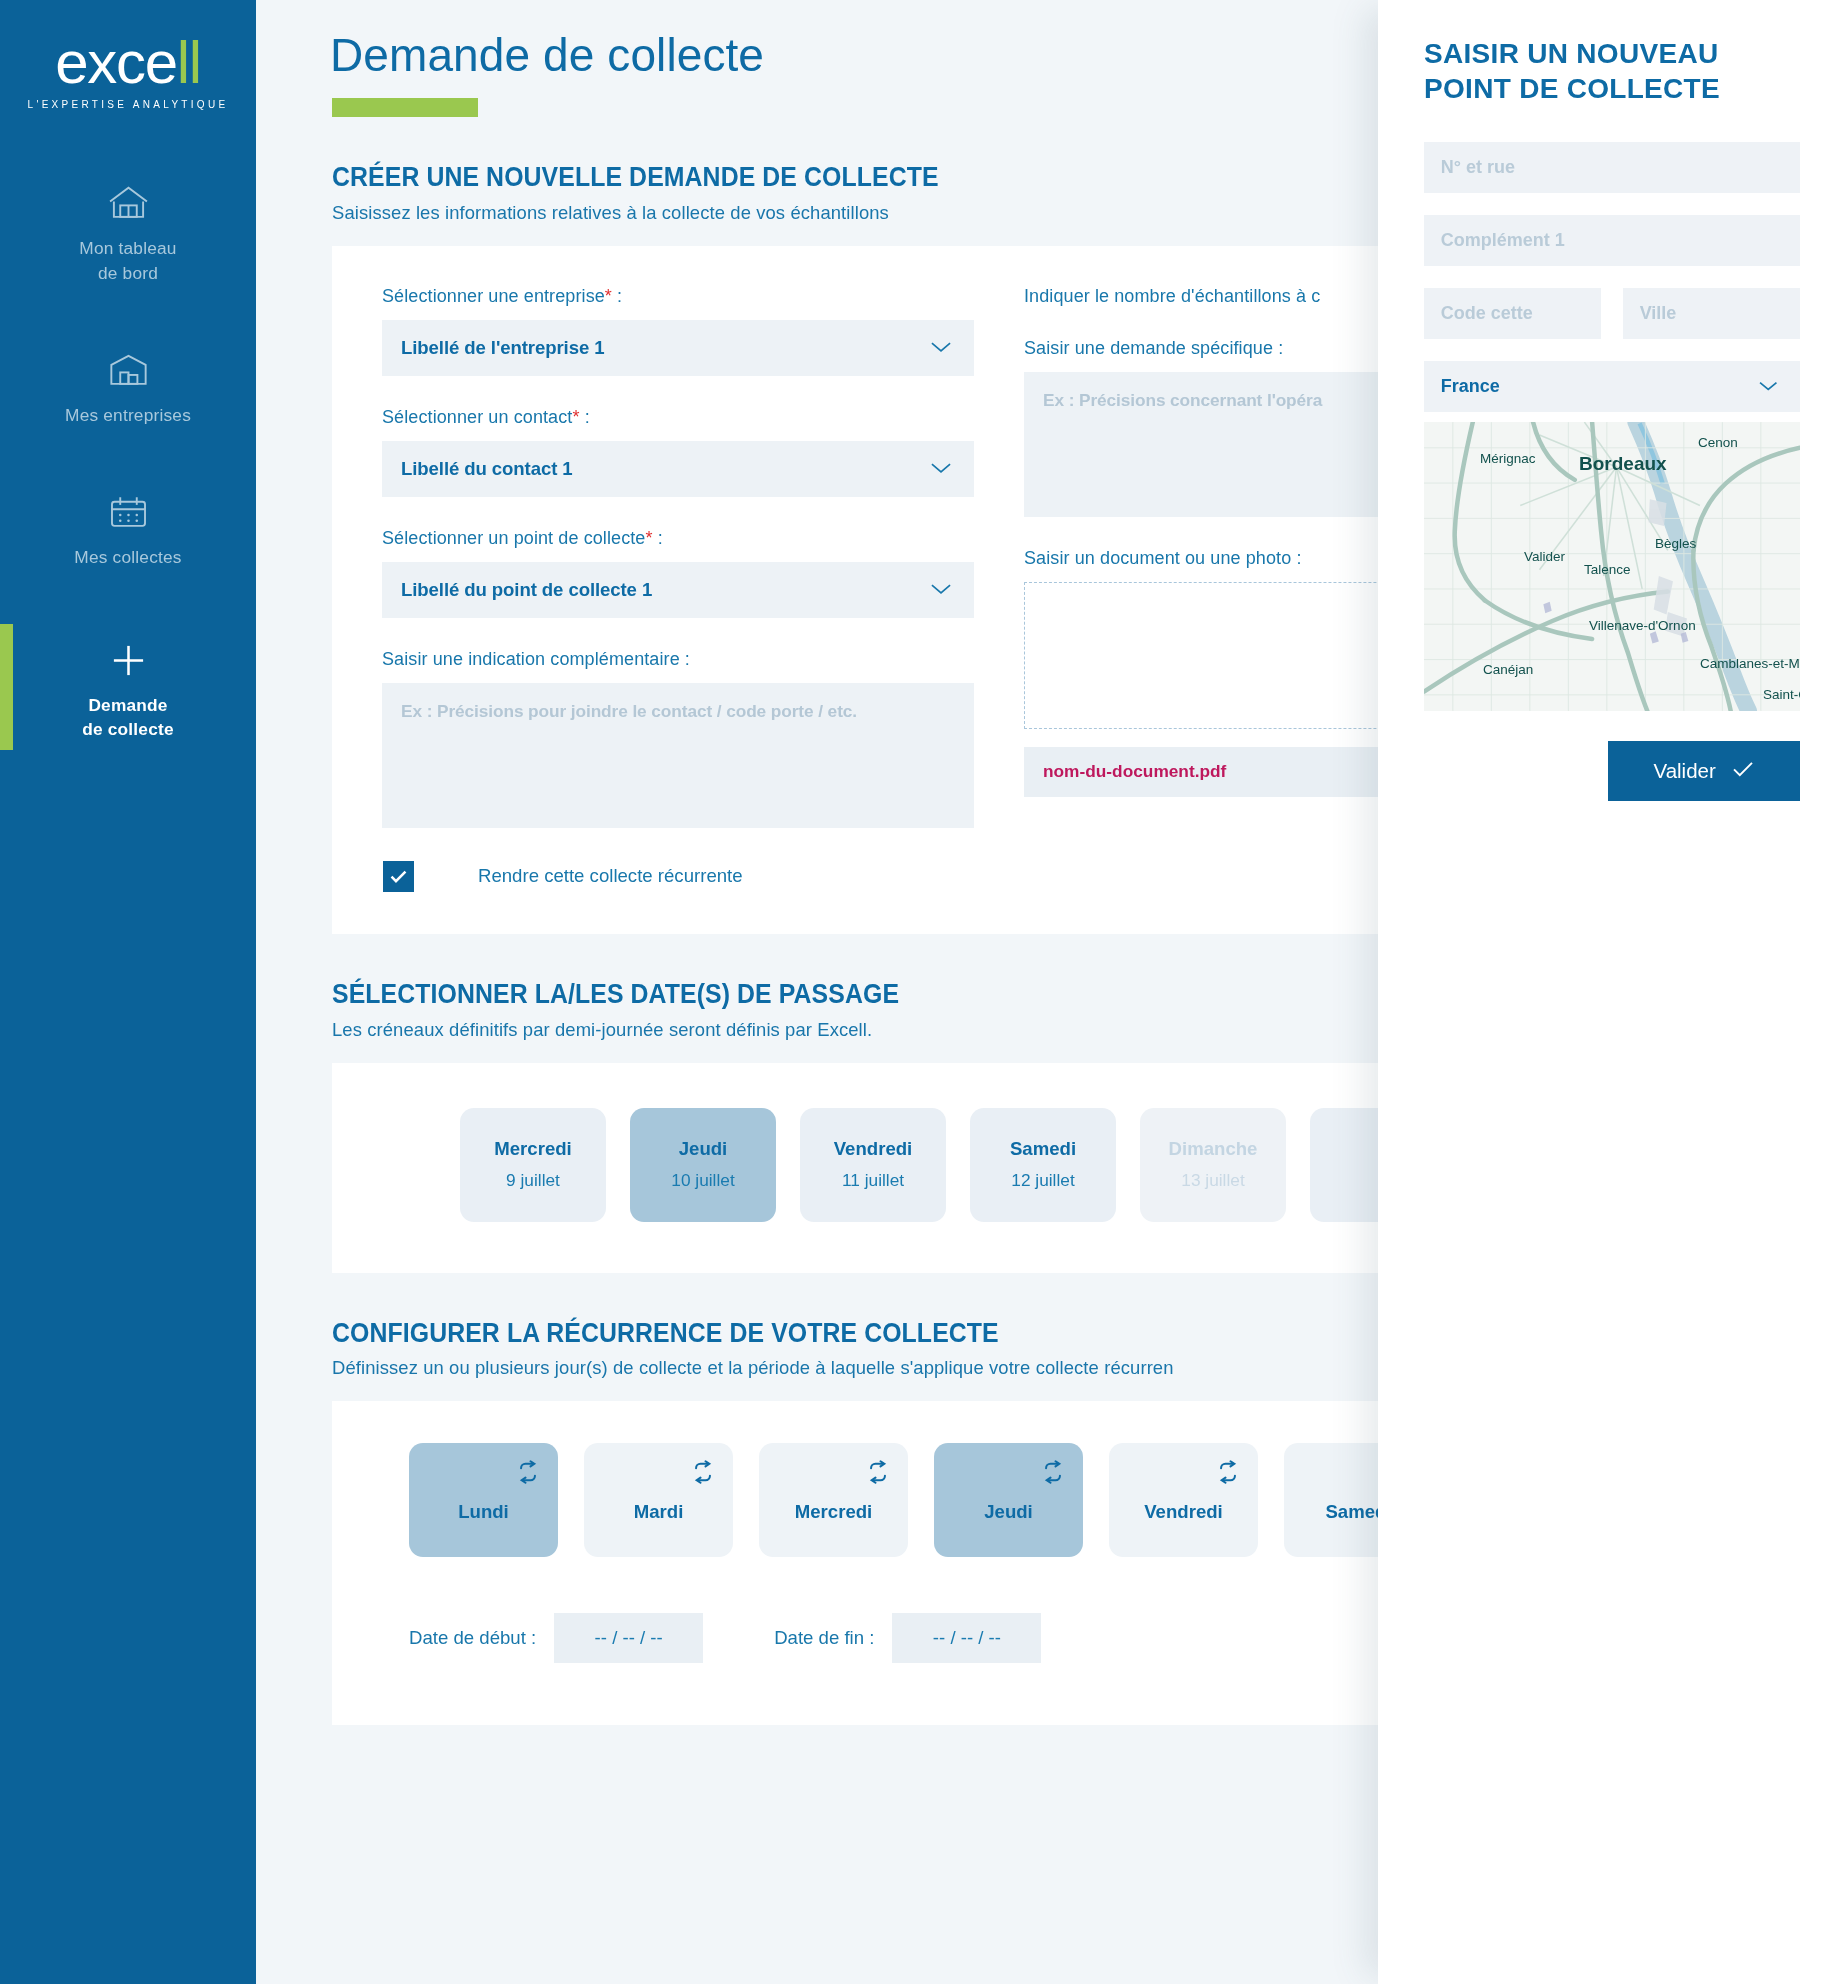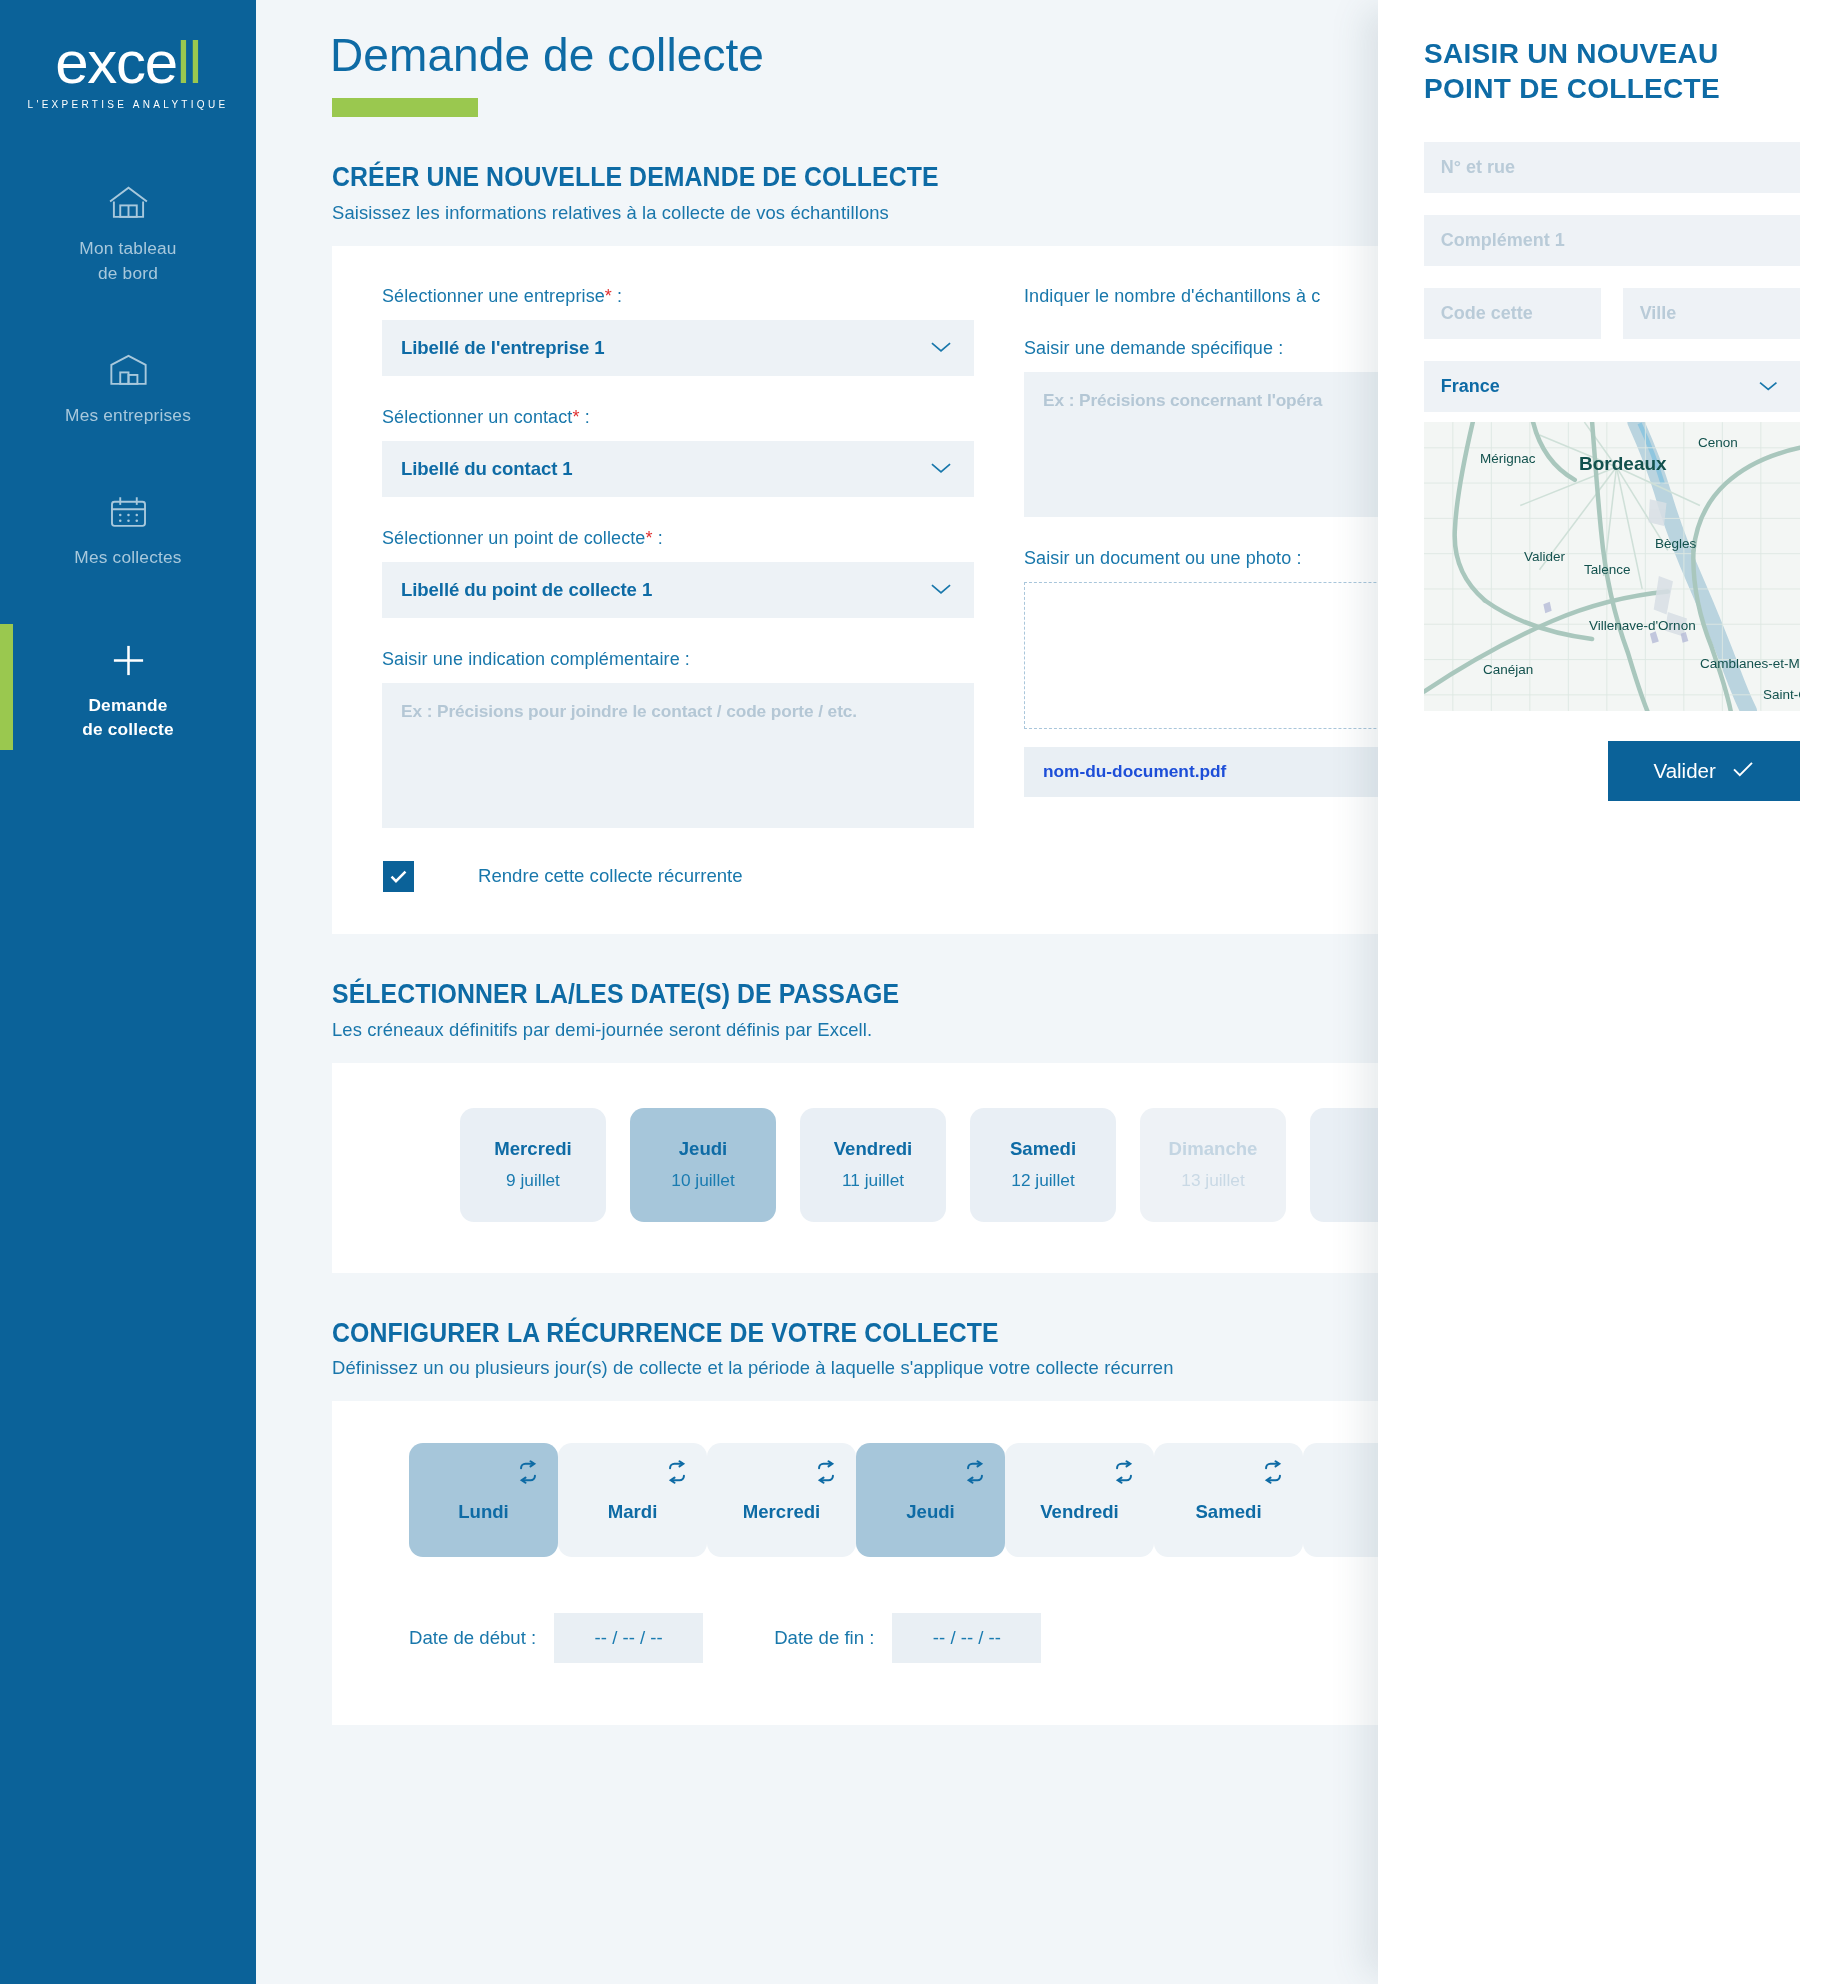--- a/index.html
+++ b/index.html
@@ -148,21 +148,21 @@
     position: absolute; right: 23px; bottom: 26px;
     font-size: 17.3px; font-weight: 700; color: #b8cad7; white-space: nowrap;
   }
   .file-chip {
     margin-top: 18px;
     background: #e9eff4;
     height: 50px;
     display: flex; align-items: center;
     padding: 0 19px;
   }
-  .file-name { font-size: 17.3px; font-weight: 700; color: #1d4ed8; }
+  .file-name { font-size: 17.3px; font-weight: 700; color: #be185d; }
 
   
   .dates-card { padding: 45px 0 51px 0; }
   .dates-row { display: flex; padding-left: 128px; }
   .date-card {
     width: 146px; height: 114px;
     background: #e9eff5; border-radius: 14px;
     margin-right: 24px;
     display: flex; flex-direction: column;
     align-items: center; justify-content: center;
@@ -174,21 +174,21 @@
   .date-num { margin-top: 10.3px; font-size: 17.3px; font-weight: 400; color: #1a7bb0; }
   .date-card.disabled .date-day { color: #c3d5e2; }
   .date-card.disabled .date-num { color: #c9d9e5; }
 
   
   .rec-card { padding: 42px 0 0 0; }
   .rec-row { display: flex; padding-left: 77px; }
   .rec-card-item {
     width: 149px; height: 114px;
     background: #eef3f7; border-radius: 14px;
-    position: relative;
+    margin-right: 26px; position: relative;
     display: flex; align-items: center; justify-content: center;
     cursor: pointer; flex: 0 0 auto;
   }
   .rec-card-item.selected { background: #a6c6da; }
   .rec-icon { position: absolute; top: 16.7px; right: 18px; }
   .rec-label { font-size: 18.6px; font-weight: 700; color: #0e6ba5; margin-top: 23px; }
 
   .range-row {
     display: flex; align-items: center;
     padding: 56px 0 62px 77px;

